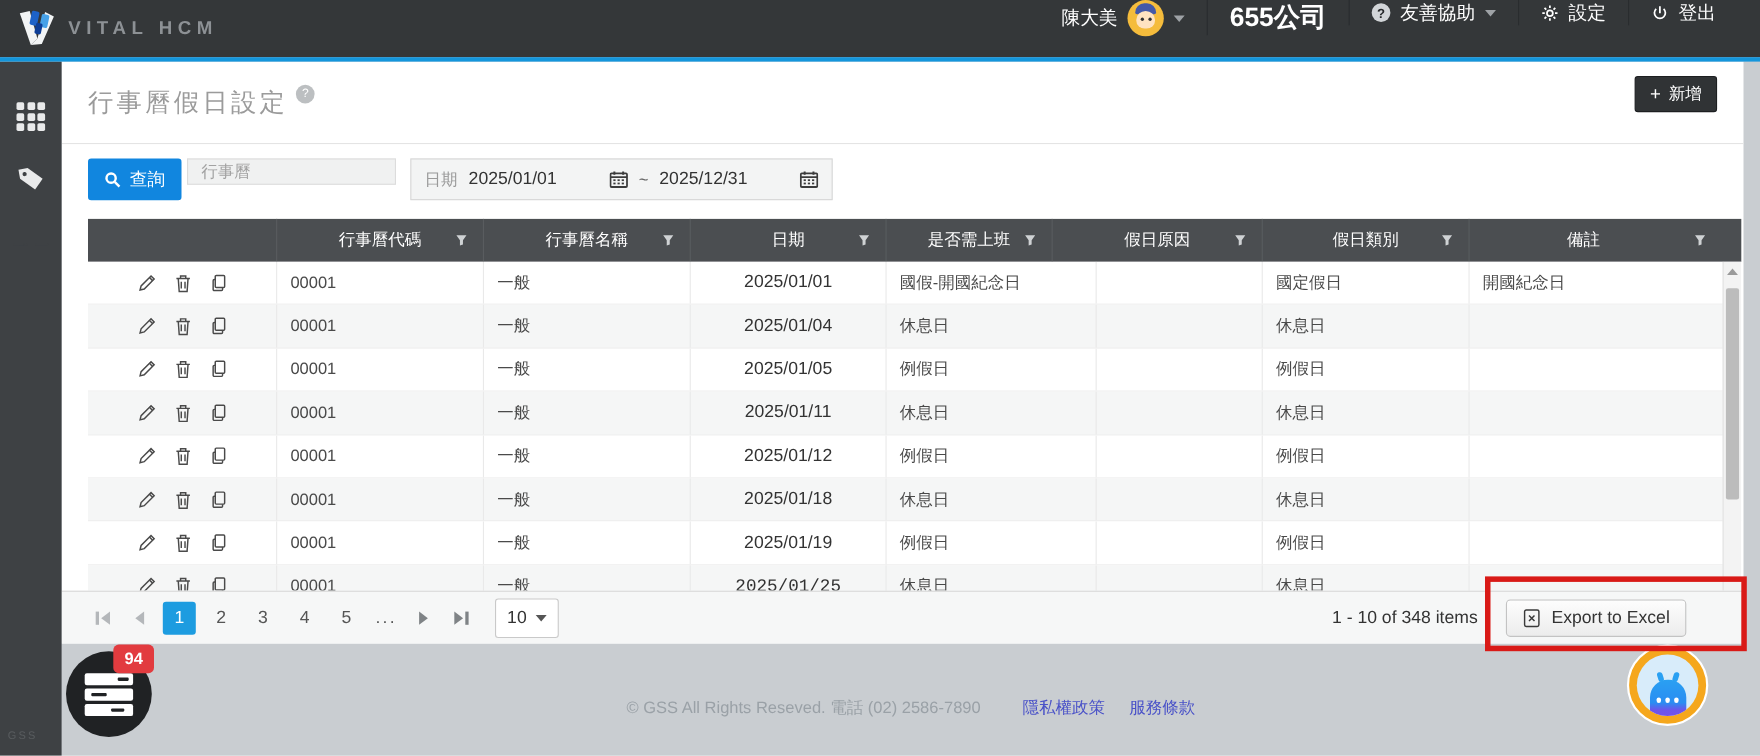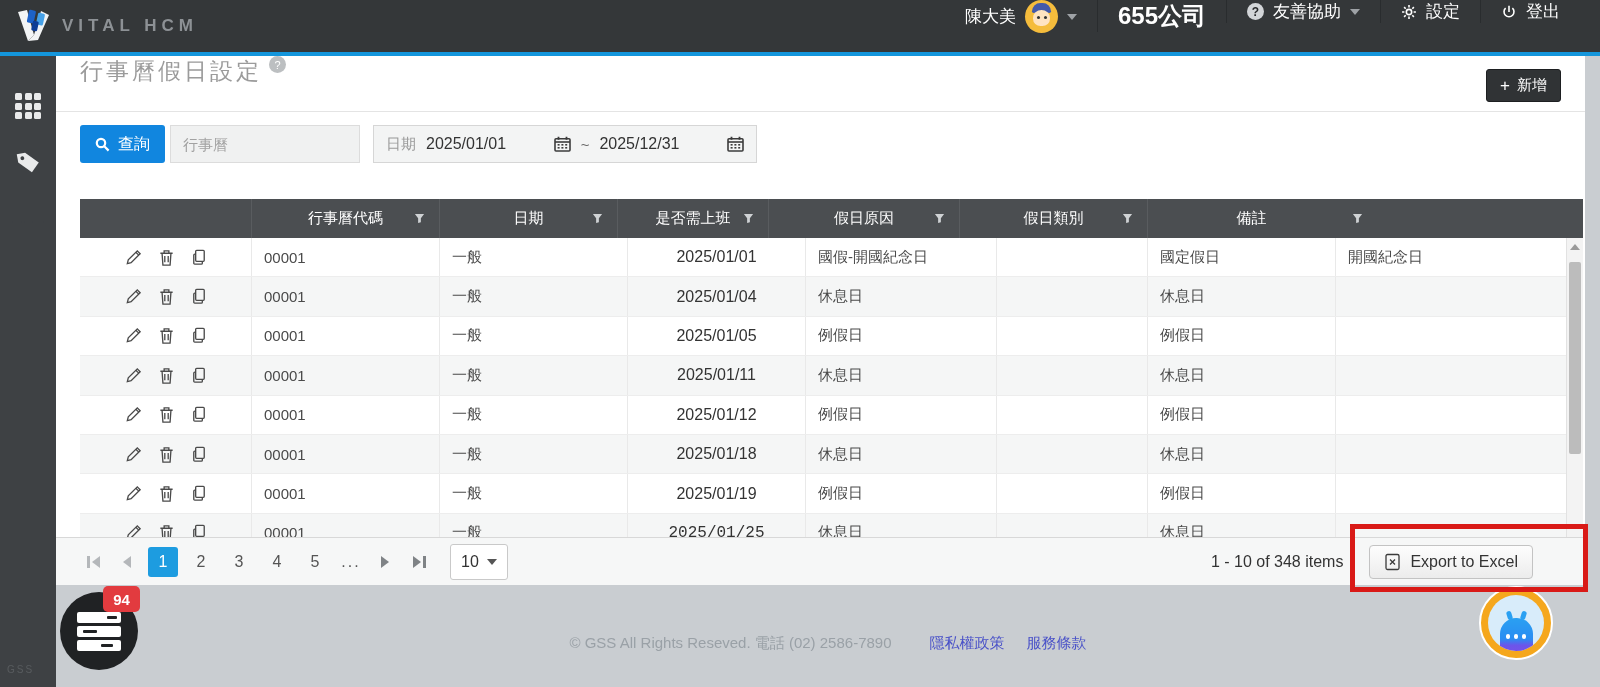--- a/index.html
+++ b/index.html
@@ -36,34 +36,34 @@
   .side-item { width:56px; height:56px; display:flex; align-items:center; justify-content:center; cursor:pointer; }
   .grid-icon { display:grid; grid-template-columns:repeat(3,7px); grid-template-rows:repeat(3,7px); gap:2.5px; }
   .grid-icon i { background:#e9eaeb; border-radius:1.5px; }
   .stack-icon .bar, .fab-list .bar { position:relative; background:#e9eaeb; border-radius:1.5px; }
   .stack-icon .bar { width:30px; height:7.5px; margin:2px 0; }
   .stack-icon .bar i, .fab-list .bar i { position:absolute; background:#3e4144; border-radius:1px; height:2.5px; top:2.5px; }
   .sidebar-gss { position:absolute; bottom:12px; left:7px; color:#63676a; font-size:10px; letter-spacing:2px; opacity:.7; }
 
   
   .card { position:absolute; left:56px; top:56px; width:1529px; height:529px; background:#fff; z-index:5; }
-  .title-row { height:56px; position:relative; border-bottom:1px solid #e4e4e4;
-    display:flex; align-items:flex-start; padding-left:24px; }
+  .title-row { height:75px; position:relative; border-bottom:1px solid #e4e4e4;
+    display:flex; align-items:center; padding-left:24px; }
   .page-title { font-size:23px; color:#9b9b9b; letter-spacing:3px; }
   .help-badge { width:17px; height:17px; border-radius:50%; background:#bcbfc1; color:#fff; font-size:11px;
     display:flex; align-items:center; justify-content:center; margin-left:7px; margin-bottom:16px; cursor:pointer; }
   .add-btn { position:absolute; right:24px; top:13px; height:33px; padding:0 13px;
     background:#303335; border:1px solid #1d1f21; color:#fff; font-size:15px; border-radius:3px;
     display:flex; align-items:center; gap:7px; cursor:pointer; }
   .add-plus { font-size:17px; }
 
   .search-row { height:83px; display:flex; align-items:flex-start; padding:13px 0 0 24px; gap:5px; }
   .search-btn { height:38px; padding:0 15px; background:#1186df; color:#fff; border:none; border-radius:3px;
     font-size:16px; display:flex; align-items:center; gap:8px; cursor:pointer; }
-  .search-input { height:38px; width:190px; background:#f0f1f1; border:1px solid #dcdcdc;
+  .search-input { height:24px; width:190px; background:#f0f1f1; border:1px solid #dcdcdc;
     padding:0 12px; font-size:15px; color:#333; outline:none; }
   .search-input::placeholder { color:#a2a2a2; }
   .date-panel { height:38px; width:384px; margin-left:8px; background:#f3f4f4; border:1px solid #d6d6d6;
     display:flex; align-items:center; padding:0 12px; }
   .date-label { color:#9a9a9a; font-size:15px; margin-right:10px; }
   .date-value { color:#333; font-size:16px; }
   .date-sep { color:#666; font-size:15px; margin:0 10px; }
   .flex1 { flex:1; }
   .cal-btn { display:flex; align-items:center; cursor:pointer; }
 
@@ -289,20 +289,26 @@
   <div class="table">
     <div class="thead">
       <div class="th" style="width:172px"></div>
 
     <div class="th" style="width: 188px;">
           <span>行事曆代碼</span>
           <svg class="funnel" width="11" height="11" viewBox="0 0 12 12">
             <path d="M1 1h10L7.5 5.8v4.4L4.5 11V5.8Z" fill="#cfd2d4"></path>
           </svg>
         </div>
+        <div class="th" style="width: 188px;">
+          <span>行事曆名稱</span>
+          <svg class="funnel" width="11" height="11" viewBox="0 0 12 12">
+            <path d="M1 1h10L7.5 5.8v4.4L4.5 11V5.8Z" fill="#cfd2d4"></path>
+          </svg>
+        </div>
         <div class="th" style="width: 178px;">
           <span>日期</span>
           <svg class="funnel" width="11" height="11" viewBox="0 0 12 12">
             <path d="M1 1h10L7.5 5.8v4.4L4.5 11V5.8Z" fill="#cfd2d4"></path>
           </svg>
         </div>
         <div class="th" style="width: 151px;">
           <span>是否需上班</span>
           <svg class="funnel" width="11" height="11" viewBox="0 0 12 12">
             <path d="M1 1h10L7.5 5.8v4.4L4.5 11V5.8Z" fill="#cfd2d4"></path>

